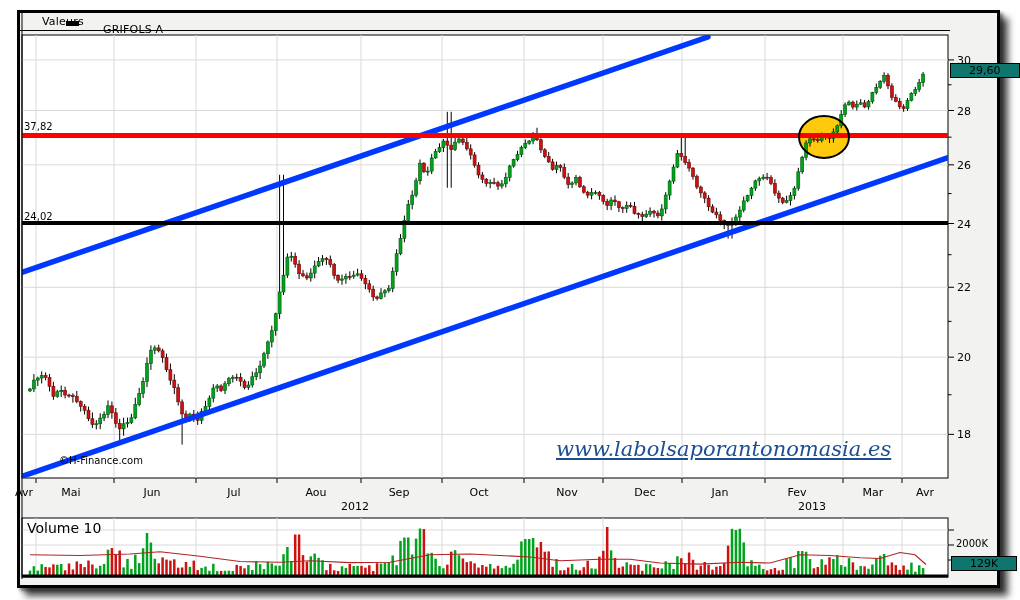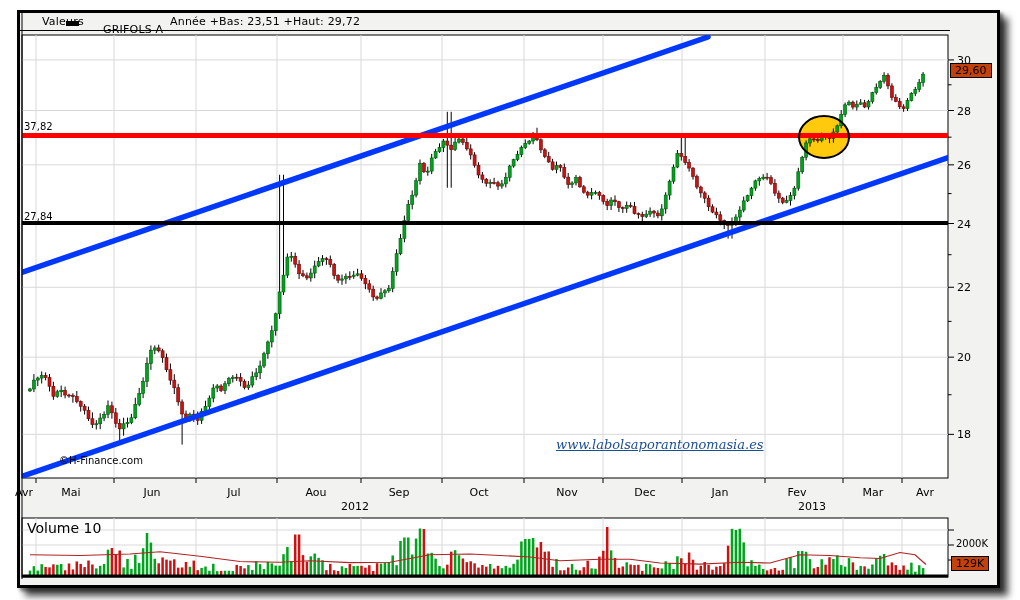--- a/index.html
+++ b/index.html
@@ -5,40 +5,39 @@
   html,body{margin:0;padding:0;background:#ffffff;width:1020px;height:600px;
     font-family:"DejaVu Sans","Liberation Sans",sans-serif;}
   #stage{position:absolute;left:0;top:0;width:1020px;height:600px;overflow:hidden;}
   #window-frame{position:absolute;left:17px;top:10px;width:977px;height:572px;
     background:#f2f2f0;border:3px solid #000;
     box-shadow:8px 8px 7px rgba(25,25,25,.8),3px 3px 3px rgba(25,25,25,.5);}
   .abs{position:absolute;}
   .hdr{font-size:11px;color:#000;white-space:nowrap;letter-spacing:.2px;margin-left:18px;}
   #legend-swatch{width:13px;height:5px;background:#000;}
   #chart{position:absolute;left:0;top:0;pointer-events:none;}
-  .badge{position:absolute;background:#c2410c;border:1px solid #000;font-size:11px;
-    line-height:13px;padding:0 4px;color:#000;white-space:nowrap;}
+  .badge{position:absolute;background:#0f766e;border:1px solid #000;font-size:11px;
+    line-height:13px;padding:0 18px;color:#000;white-space:nowrap;}
   .lvl{position:absolute;font-size:10px;color:#000;background:transparent;}
   #watermark{position:absolute;left:556px;top:437px;
     font-family:"DejaVu Serif","Liberation Serif",serif;font-style:italic;
-    font-size:13px;color:#1c4e94;text-decoration:underline;}
+    font-size:21px;color:#1c4e94;text-decoration:underline;}
   #copyright{position:absolute;left:23px;top:455px;font-size:10px;color:#000;padding-left:36px;}
   #volume-title{position:absolute;left:27px;top:520px;font-size:14px;color:#000;}
   #vol-axis-label{position:absolute;left:956px;top:538px;font-size:10px;color:#000;}
 </style>
 </head>
 <body>
 
 <div id="stage">
   <div id="window-frame"></div>
 
   <span class="abs hdr" style="left:24px;top:15px">Valeurs</span>
   <span class="abs" id="legend-swatch" style="left:66px;top:21px"></span>
   <span class="abs hdr" style="left:85px;top:23px">GRIFOLS A</span>
-  <span class="abs hdr" style="left:152px;top:15px">Année +Bas: 23,51 +Haut: 29,72</span>
 
   <svg id="chart" width="1020" height="600">
       <defs>
         <clipPath id="plotclip">
           <rect x="22" y="35" width="926" height="443"></rect>
         </clipPath>
       </defs>
       <rect x="22" y="35" width="926" height="443" fill="#ffffff" stroke="#000" stroke-width="1"></rect>
       <rect x="22" y="518" width="926" height="59" fill="#ffffff" stroke="#000" stroke-width="1"></rect>
       <g>
@@ -834,21 +833,21 @@
         <text x="873" y="496" font-size="11" fill="#000" text-anchor="middle">Mar</text>
         <text x="925" y="496" font-size="11" fill="#000" text-anchor="middle">Avr</text>
         <text x="355" y="510" font-size="11" fill="#000" text-anchor="middle">2012</text>
         <text x="812" y="510" font-size="11" fill="#000" text-anchor="middle">2013</text>
       </g>
       <line x1="22" y1="13" x2="22" y2="579" stroke="#000" stroke-width="1"></line>
       <line x1="20" y1="30.5" x2="950" y2="30.5" stroke="#000" stroke-width="1"></line>
     </svg>
 
   <div class="lvl" style="left:24px;top:121px">37,82</div>
-  <div class="lvl" style="left:24px;top:211px">27,84</div>
+  <div class="lvl" style="left:24px;top:211px">24,02</div>
 
   <div class="badge" id="price-badge" style="left: 950px; top: 62.7749px;">29,60</div>
 
   <div id="volume-title">Volume 10</div>
   <div id="vol-axis-label">2000K</div>
   <div class="badge" id="volume-badge" style="left:951px;top:556px">129K</div>
 
   <a id="watermark" href="#">www.labolsaporantonomasia.es</a>
   <div id="copyright">©H-Finance.com</div>
 </div>

